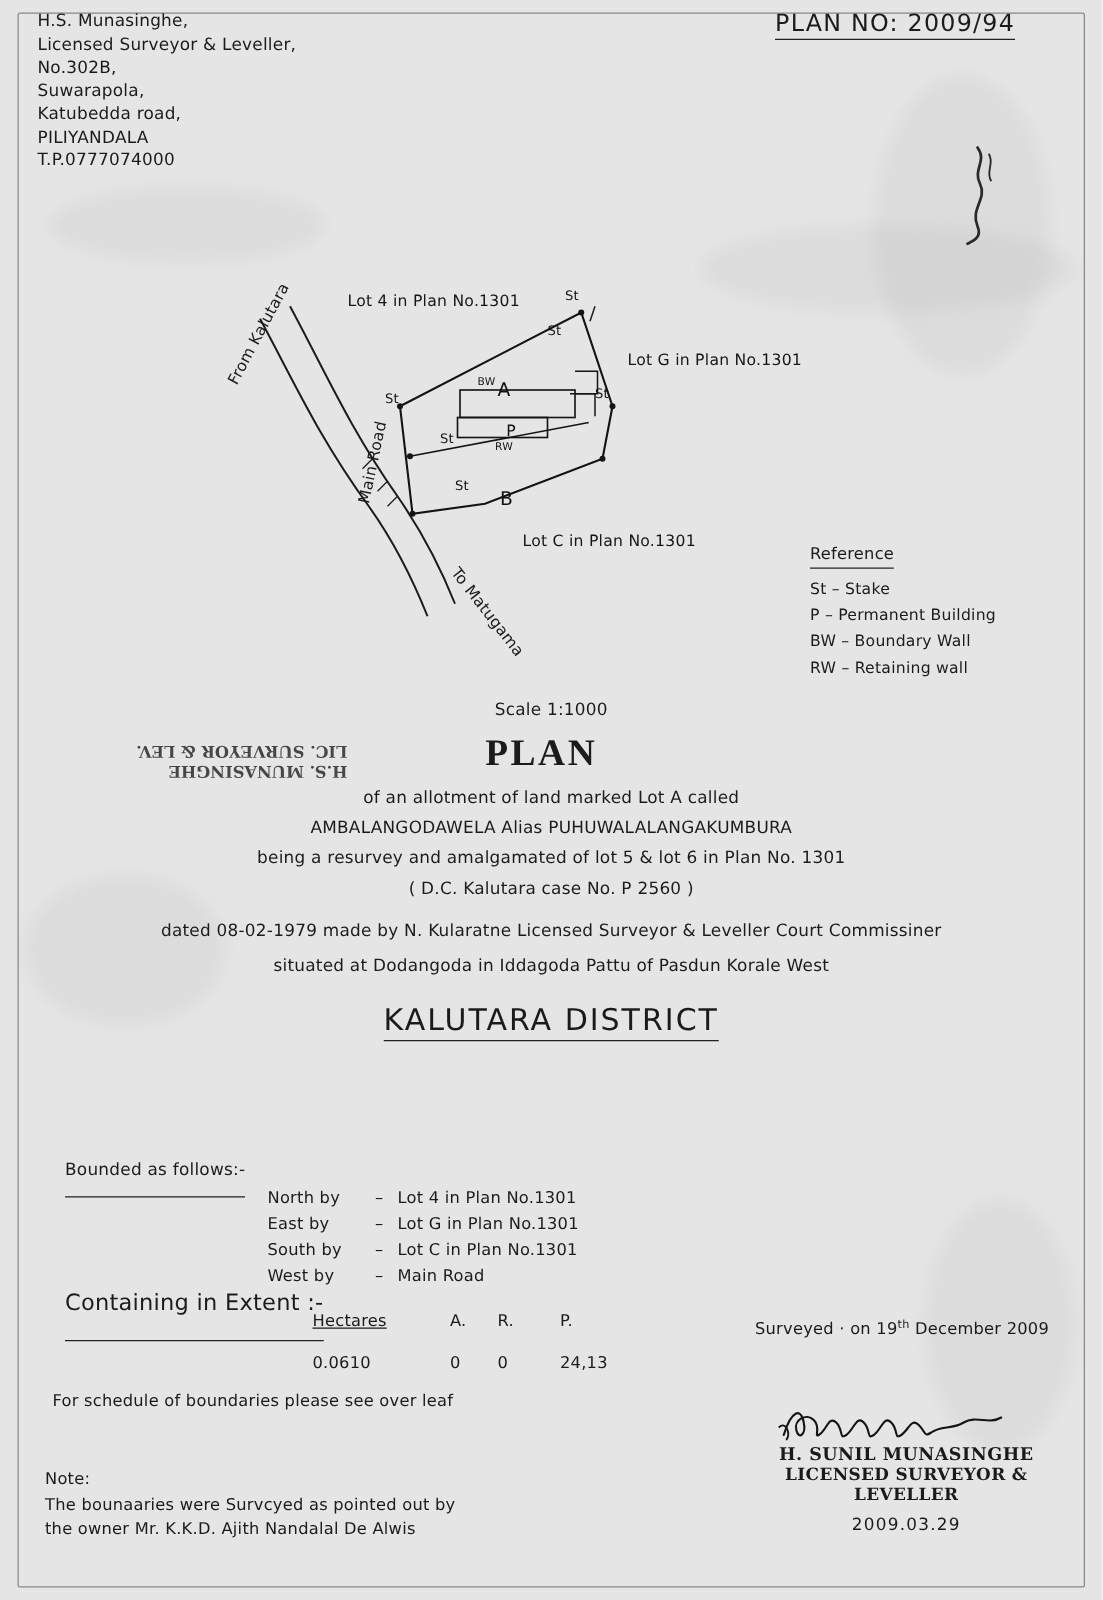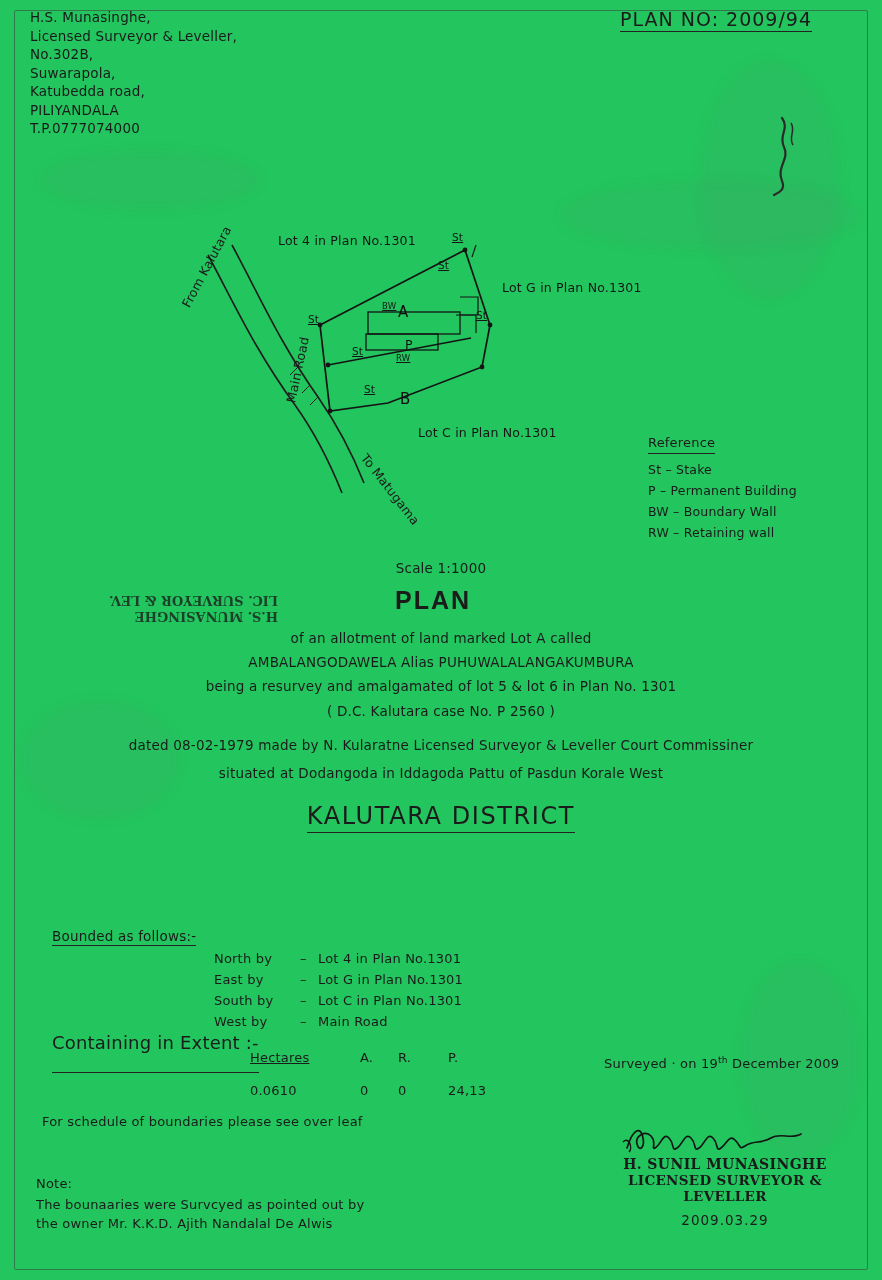--- a/index.html
+++ b/index.html
@@ -7,21 +7,21 @@
     padding: 0;
     background: #ffffff;
   }
   body {
     font-family: "Liberation Sans", sans-serif;
   }
   .page {
     position: relative;
     width: 882px;
     height: 1280px;
-    background: #22c55e;
+    background: #e5e5e5;
     overflow: hidden;
     color: #1b1b1b;
   }
   
   .scan-smudge {
     position: absolute;
     background: rgba(120,120,120,0.07);
     border-radius: 50%;
     filter: blur(6px);
     pointer-events: none;
@@ -68,21 +68,20 @@
   .sk-label {
     position: absolute;
     font-size: 12.5px;
     white-space: nowrap;
     color: #161616;
   }
   .sk-small {
     position: absolute;
     font-size: 10.5px;
     color: #161616;
-    text-decoration: underline;
   }
   .sk-letter {
     position: absolute;
     font-size: 15px;
     color: #111;
   }
   .rot-from {
     position: absolute;
     transform: rotate(-62deg);
     transform-origin: left bottom;
@@ -122,23 +121,23 @@
     left: 0; right: 0;
     top: 560px;
     text-align: center;
     font-size: 13.5px;
   }
   .plan-word {
     position: absolute;
     left: 0; right: 16px;
     top: 586px;
     text-align: center;
-    font-size: 25px;
+    font-size: 30px;
     letter-spacing: 2px;
-    font-family: Liberation Sans, sans-serif;
+    font-family: Liberation Serif, serif;
     font-weight: bold;
   }
   .stamp {
     position: absolute;
     left: 78px;
     top: 592px;
     width: 200px;
     transform: rotate(180deg);
     color: rgba(25,25,25,0.78);
     font-size: 13px;
@@ -172,21 +171,21 @@
   }
   .d-kal { top: 802px; }
   .d-wes { top: 844px; }
   
   .bounded-title {
     position: absolute;
     left: 52px;
     top: 928px;
     font-size: 13.5px;
     border-bottom: 1.2px solid #222;
-    padding-bottom: 1px;
+    padding-bottom: 13px;
   }
   .bounds {
     position: absolute;
     left: 214px;
     top: 948px;
     font-size: 13px;
     line-height: 21px;
   }
   .bounds .b-row { display: flex; }
   .bounds .b-dir { width: 86px; }

